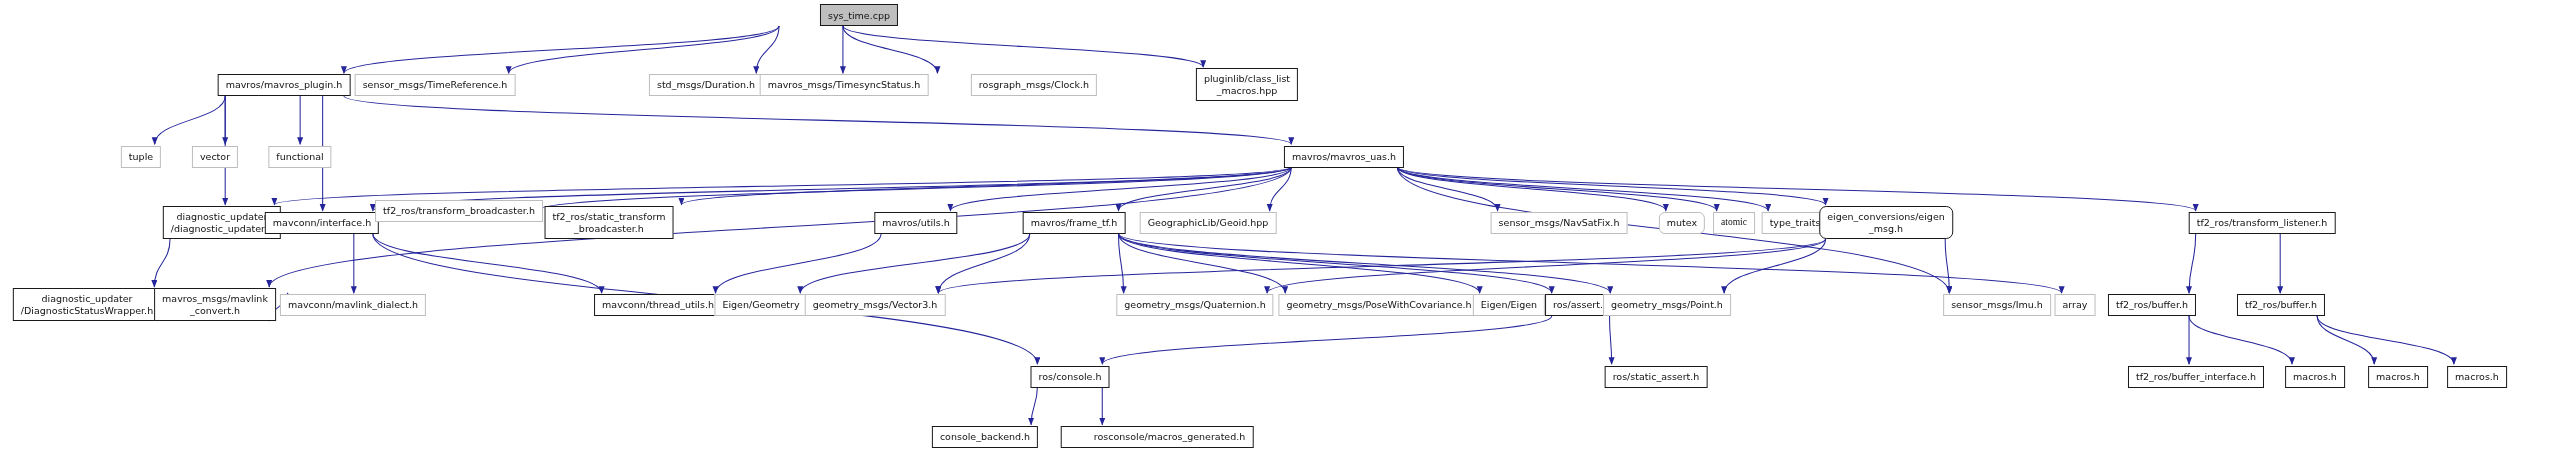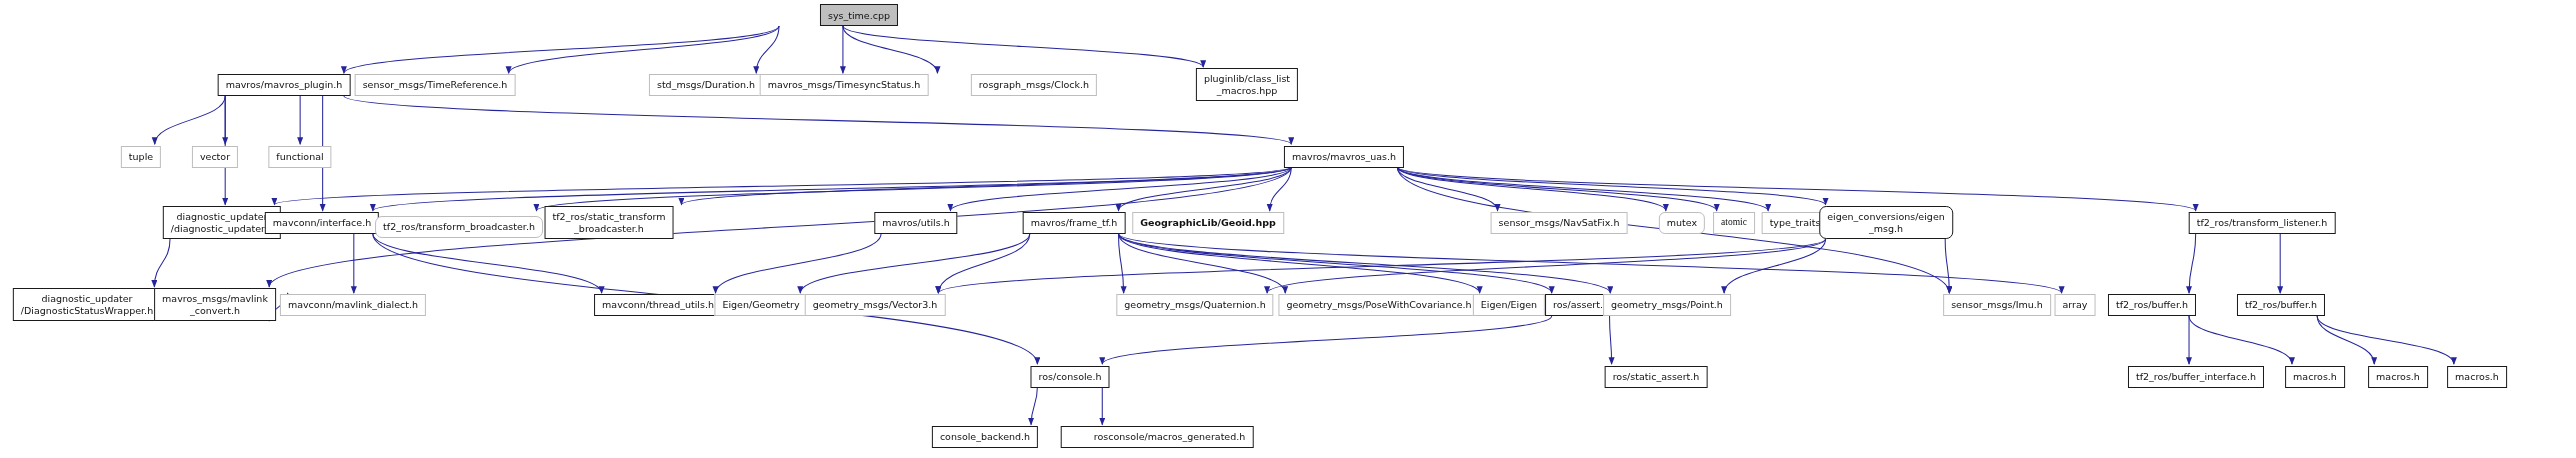--- a/index.html
+++ b/index.html
@@ -91,26 +91,26 @@
     <div class="node plain" style="left: 994px; top: 74px; margin-left: 40px;"><span>rosgraph_msgs/Clock.h</span></div>
     <div class="node linked" style="left: 1247px; top: 68px;"><span>pluginlib/class_list
 _macros.hpp</span></div>
     <div class="node plain" style="left: 141px; top: 146px;"><span>tuple</span></div>
     <div class="node plain" style="left: 215px; top: 146px;"><span>vector</span></div>
     <div class="node plain" style="left: 300px; top: 146px;"><span>functional</span></div>
     <div class="node linked" style="left: 1344px; top: 146px;"><span>mavros/mavros_uas.h</span></div>
     <div class="node linked" style="left: 222px; top: 206px;"><span>diagnostic_updater
 /diagnostic_updater.h</span></div>
     <div class="node linked" style="left: 322px; top: 212px;"><span>mavconn/interface.h</span></div>
-    <div class="node plain" style="left: 459px; top: 216px; border-radius: 7px;"><span>tf2_ros/transform_broadcaster.h</span></div>
+    <div class="node plain" style="left: 459px; top: 200px;"><span>tf2_ros/transform_broadcaster.h</span></div>
     <div class="node linked" style="left: 609px; top: 206px;"><span>tf2_ros/static_transform
 _broadcaster.h</span></div>
     <div class="node linked" style="left: 916px; top: 212px;"><span>mavros/utils.h</span></div>
     <div class="node linked" style="left: 1074px; top: 212px;"><span>mavros/frame_tf.h</span></div>
-    <div class="node plain" style="left: 1208px; top: 212px; font-weight: bold;"><span>GeographicLib/Geoid.hpp</span></div>
+    <div class="node plain" style="left: 1208px; top: 212px;"><span>GeographicLib/Geoid.hpp</span></div>
     <div class="node plain" style="left: 1559px; top: 212px;"><span>sensor_msgs/NavSatFix.h</span></div>
     <div class="node plain" style="left: 1682px; top: 212px; border-radius: 6px;"><span>mutex</span></div>
     <div class="node plain" style="left: 1734px; top: 212px; font-family: Liberation Serif, serif;"><span>atomic</span></div>
     <div class="node plain" style="left: 1795px; top: 212px;"><span>type_traits</span></div>
     <div class="node linked" style="left: 1886px; top: 206px; border-radius: 7px;"><span>eigen_conversions/eigen
 _msg.h</span></div>
     <div class="node linked" style="left: 2262px; top: 212px;"><span>tf2_ros/transform_listener.h</span></div>
     <div class="node linked" style="left: 87px; top: 288px;"><span>diagnostic_updater
 /DiagnosticStatusWrapper.h</span></div>
     <div class="node linked" style="left: 215px; top: 288px;"><span>mavros_msgs/mavlink

